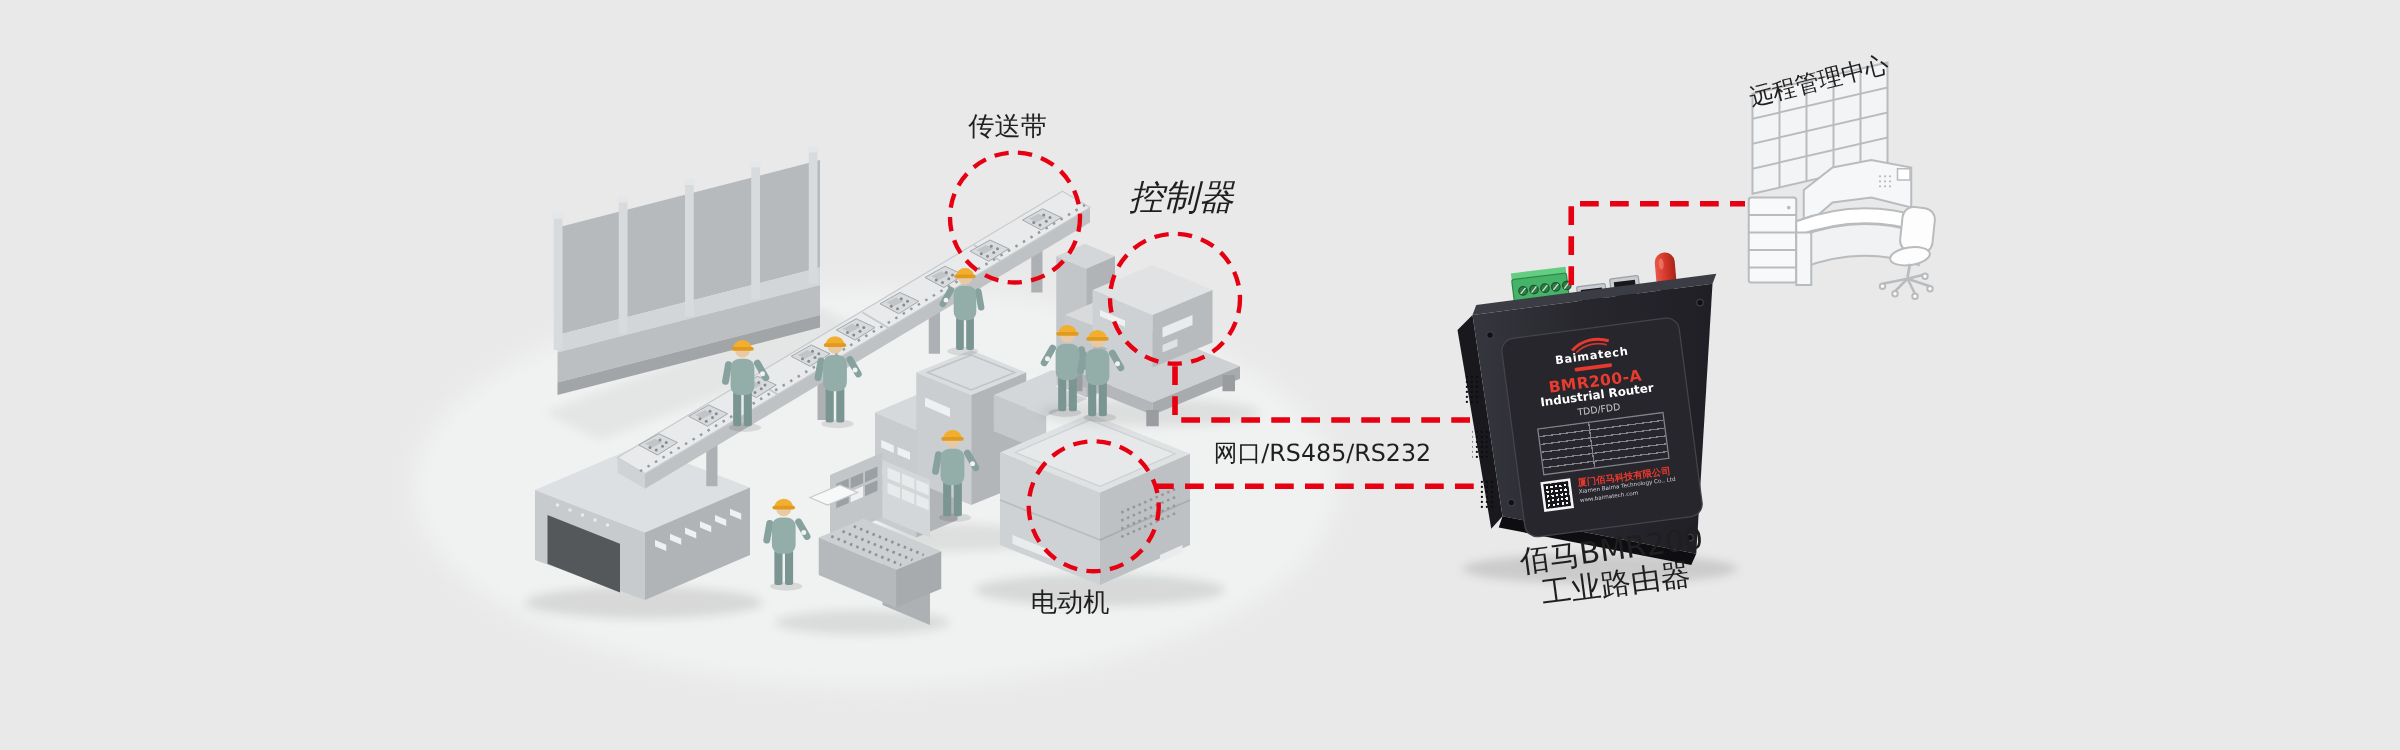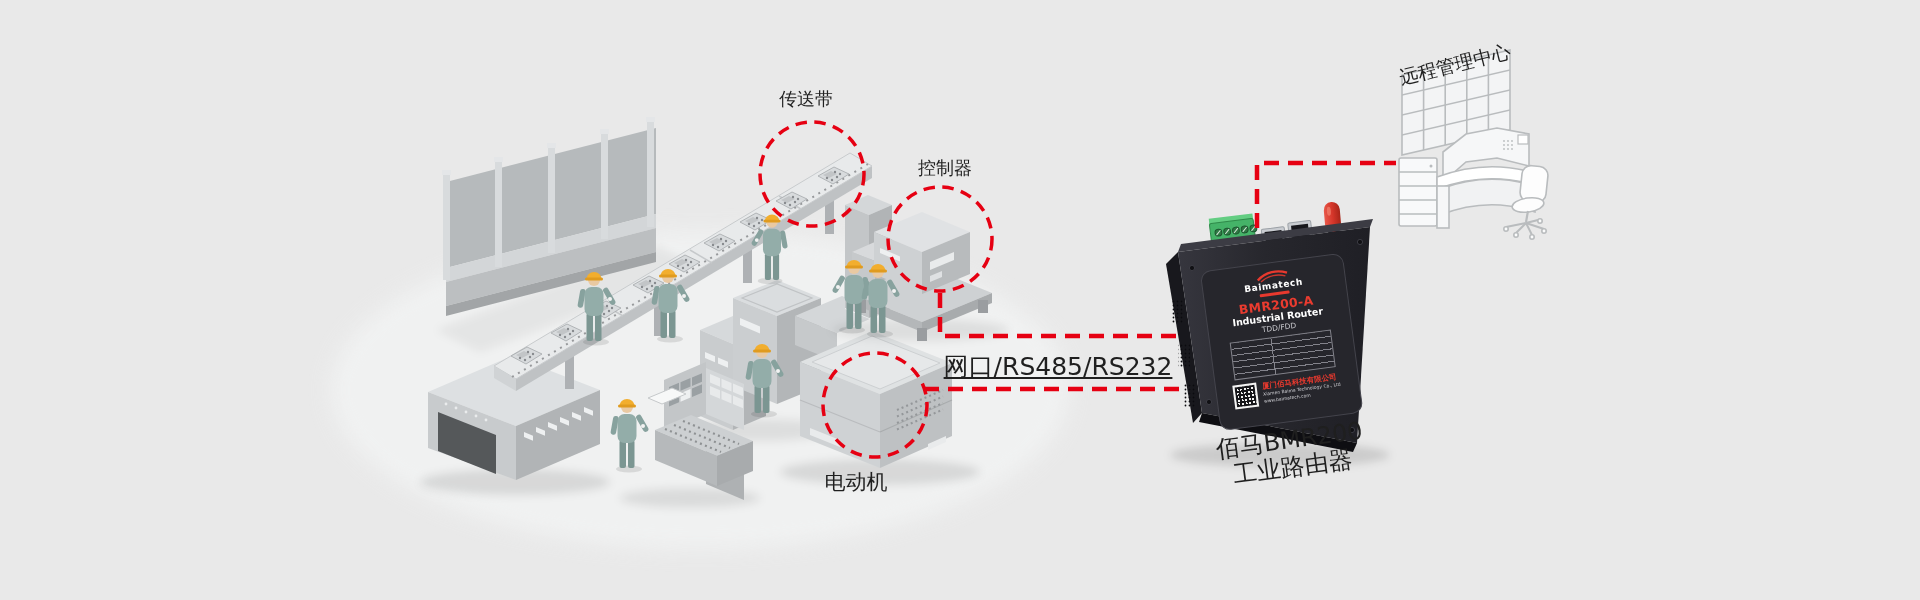--- a/index.html
+++ b/index.html
@@ -1,23 +1,23 @@
 <!DOCTYPE html>
 <html><head>
 <meta charset="utf-8">
 <style>
   html,body{margin:0;padding:0;background:#e9e9e9;}
   .canvas{position:relative;width:1920px;height:600px;background:#e9e9e9;overflow:hidden;
           font-family:"DejaVu Sans","Liberation Sans",sans-serif;}
   .scene{position:absolute;left:0;top:0;width:1920px;height:600px;}
   .lbl{position:absolute;color:#1f1f1f;font-weight:500;white-space:nowrap;text-align:center;}
-  .lbl-conveyor{left:806px;top:87px;font-size:18px;transform:translateX(-50%);}
-  .lbl-controller{left:945px;top:156px;font-size:18px;transform:translateX(-50%);}
+  .lbl-conveyor{left:806px;top:87px;font-size:21px;transform:translateX(-50%);}
+  .lbl-controller{left:945px;top:139px;font-size:28px;transform:translateX(-50%);font-style:italic;}
   .lbl-motor{left:856px;top:468px;font-size:21px;transform:translateX(-50%);}
-  .lbl-interface{left:1058px;top:350px;font-size:25px;transform:translateX(-50%);text-decoration:underline;}
+  .lbl-interface{left:1058px;top:350px;font-size:19px;transform:translateX(-50%);}
   .lbl-router{left:1291px;top:427px;font-size:24px;line-height:1.12;transform:translateX(-50%) rotate(-7.5deg);}
   .lbl-mgmt{left:1455px;top:52px;font-size:19px;transform:translateX(-50%) rotate(-14deg);}
 
   
   .rplate{position:absolute;left:1211px;top:267px;width:140px;height:150px;
           transform:rotate(-7.5deg);display:flex;flex-direction:column;align-items:center;}
   .rp-brand{color:#ffffff;font-size:9px;font-weight:bold;letter-spacing:.6px;line-height:1;}
   .rp-bar{width:30px;height:2.5px;background:#e8392e;border-radius:1px;margin:2px 0 3px;}
   .rp-model{color:#ea3b2f;font-weight:bold;font-size:12.5px;letter-spacing:.3px;line-height:1.1;}
   .rp-type{color:#ffffff;font-weight:bold;font-size:9.5px;line-height:1.2;}

